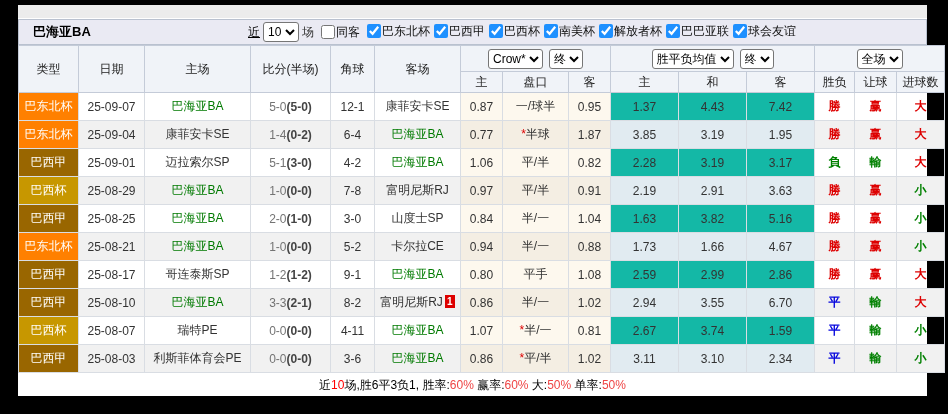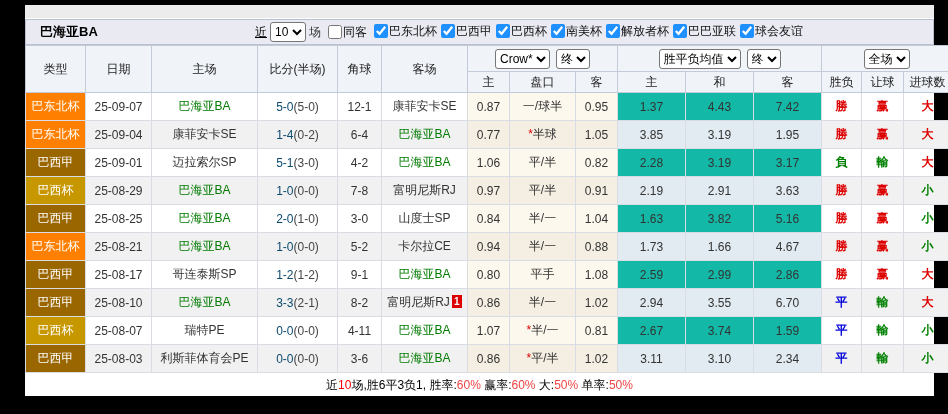--- a/index.html
+++ b/index.html
@@ -1,17 +1,17 @@
 <!DOCTYPE html>
 <html><head>
 <meta charset="utf-8">
 <style>
   html,body{margin:0;padding:0;background:#000;}
   body{width:948px;height:414px;position:relative;font-family:"Liberation Sans","DejaVu Sans",sans-serif;font-size:12px;color:#333;overflow:hidden;}
-  .panel{position:absolute;left:18px;top:5px;width:909px;height:391px;background:#fff;margin-left:7px;}
+  .panel{position:absolute;left:18px;top:5px;width:909px;height:391px;background:#fff;}
   .top-strip{height:13px;background:#ECECEC;border-bottom:1px solid #fff;}
   .titlebar{height:26px;background:#EAEAF3;border:1px solid #B9C1CF;box-sizing:border-box;display:flex;align-items:center;padding:0 14px;white-space:nowrap;}
   .titlebar .title{font-weight:bold;font-size:13px;color:#000;}
   .controls{margin-left:auto;margin-right:116px;display:flex;align-items:center;gap:3px;}
   .link{text-decoration:underline;color:#000;cursor:pointer;}
   select{font-family:inherit;font-size:12px;height:20px;background:#fff;border:1px solid #767676;border-radius:3px;color:#000;}
   input[type=checkbox]{width:14px;height:14px;accent-color:#1E90FF;margin:0 1px 0 4px;vertical-align:middle;}
   label{display:inline-flex;align-items:center;color:#111;}
   table{width:100%;border-collapse:collapse;table-layout:fixed;font-size:12px;}
   th,td{border:1px solid #D9DDE3;text-align:center;padding:0;white-space:nowrap;overflow:hidden;}
@@ -20,22 +20,22 @@
   thead tr.hdr-sub th{height:20px;}
   .sel-wrap{display:flex;justify-content:center;align-items:center;gap:6px;}
   tbody td{height:27px;}
   tbody tr:nth-child(even) td{background:#F1F1F1;}
   tbody td.c-league{color:#fff;}
   tbody td.c-odds{background:#FDF8EE;}
   tbody tr:nth-child(even) td.c-odds{background:#F4EEE3;}
   tbody td.c-avg{background:#14b8a6;}
   tbody tr:nth-child(even) td.c-avg{background:#E1EBF1;}
   tbody td.c-res{font-weight:bold;}
-  .score{color:#0c4a6e;}
-  .half{color:#444;}
+  .score{color:#737373;}
+  .half{color:#444;font-weight:bold;}
   .star{color:#DD0000;}
   .star:empty{display:none;}
   .redcard{display:inline-block;background:#DD0000;color:#fff;font-size:10px;font-weight:bold;min-width:10px;height:13px;line-height:13px;margin-left:2px;vertical-align:1px;}
   .redcard:empty{display:none;}
   .footer{height:24px;display:flex;align-items:center;justify-content:center;color:#000;}
   .footer span{white-space:pre;}
   .f-red{color:#FF0000;}
   .f-blue{color:#ef4444;}
 </style>
 </head>
@@ -157,21 +157,21 @@
   </tr>
         <tr>
     <td class="c-league" style="background: rgb(255, 128, 0);">巴东北杯</td>
     <td>25-09-04</td>
     <td><span>康菲安卡SE</span></td>
     <td><span class="score">1-4</span><span class="half">(0-2)</span></td>
     <td>6-4</td>
     <td><span style="color: rgb(0, 122, 0);">巴海亚BA</span></td>
     <td class="c-odds">0.77</td>
     <td class="c-odds"><span class="star">*</span><span>半球</span></td>
-    <td class="c-odds">1.05</td>
+    <td class="c-odds">1.87</td>
     <td class="c-avg">3.85</td>
     <td class="c-avg">3.19</td>
     <td class="c-avg">1.95</td>
     <td class="c-res" style="color: rgb(221, 0, 0);">勝</td>
     <td class="c-res" style="color: rgb(221, 0, 0);">赢</td>
     <td class="c-res" style="color: rgb(221, 0, 0);">大</td>
   </tr>
         <tr>
     <td class="c-league" style="background: rgb(153, 102, 0);">巴西甲</td>
     <td>25-09-01</td>

